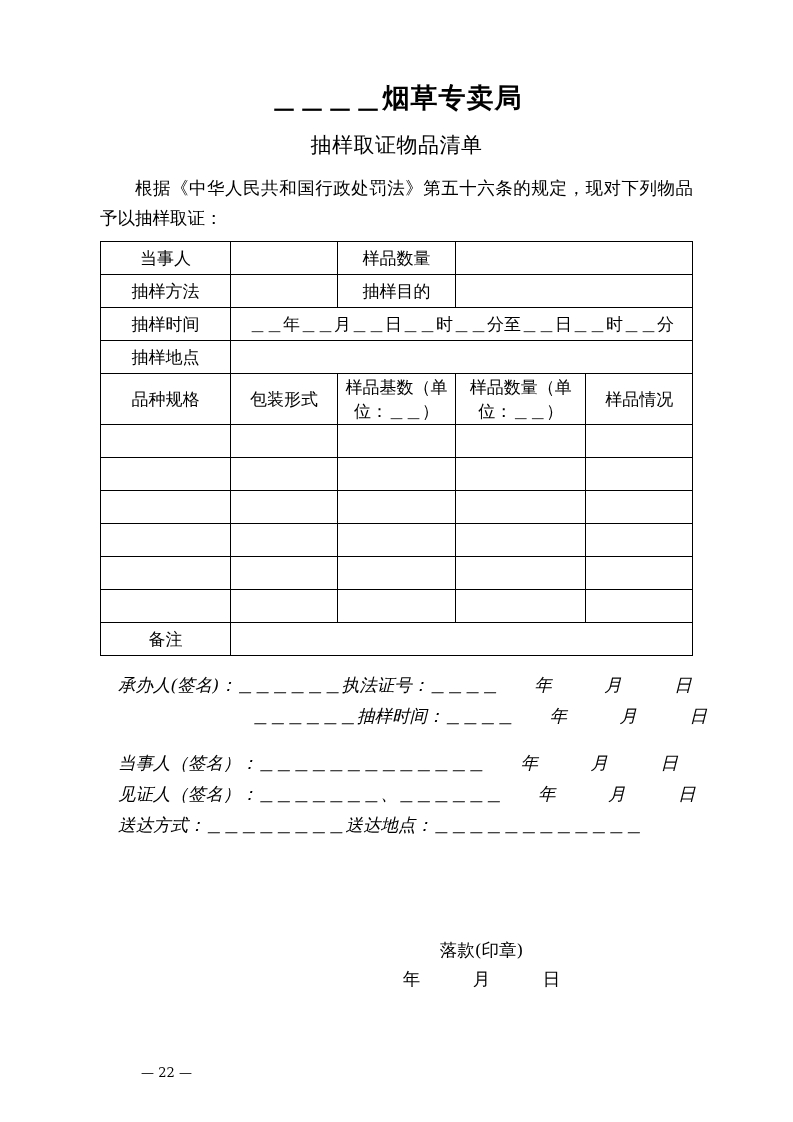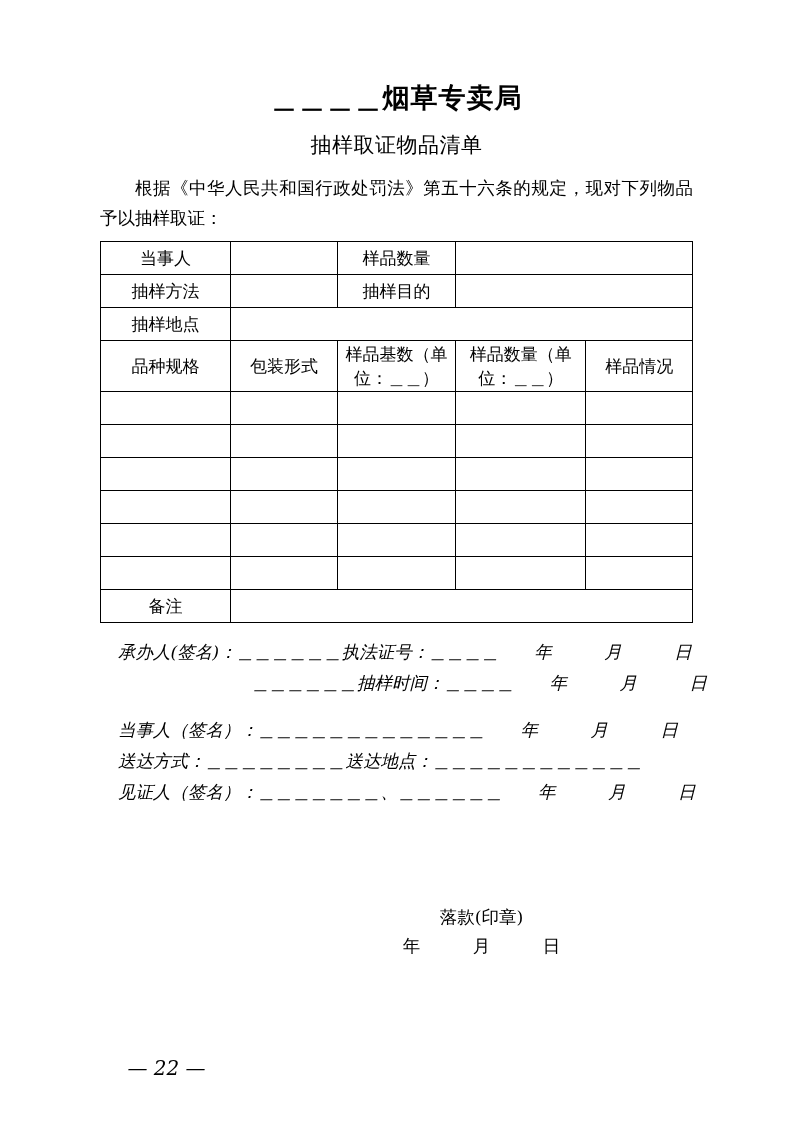--- a/index.html
+++ b/index.html
@@ -107,24 +107,23 @@
     font-size: 17.5px;
     padding-left: 170px;
     white-space: pre;
   }
   .page-number {
     position: absolute;
     left: 0;
     right: 0;
     bottom: 42px;
     text-align: center;
-    font-size: 20px;
+    font-size: 13px;
     padding-right: 460px;
     white-space: pre;
-    font-style: italic;
   }
 </style>
 </head>
 <body>
 
 <div class="page">
 
   <div class="doc-title">＿＿＿＿烟草专卖局</div>
 
   <div class="doc-subtitle">抽样取证物品清单</div>
@@ -146,20 +145,24 @@
         <td class="label">样品数量</td>
         <td colspan="2"></td>
       </tr>
       <tr>
         <td class="label">抽样方法</td>
         <td></td>
         <td class="label">抽样目的</td>
         <td colspan="2"></td>
       </tr>
       <tr>
+        <td class="label">抽样时间</td>
+        <td colspan="4">＿＿年＿＿月＿＿日＿＿时＿＿分至＿＿日＿＿时＿＿分</td>
+      </tr>
+      <tr>
         <td class="label">抽样地点</td>
         <td colspan="4"></td>
       </tr>
       <tr>
         <td class="tall hdrcell">品种规格</td>
         <td class="tall hdrcell">包装形式</td>
         <td class="tall hdrcell">样品基数（单位：＿＿）</td>
         <td class="tall hdrcell">样品数量（单位：＿＿）</td>
         <td class="tall hdrcell">样品情况</td>
       </tr>
@@ -210,22 +213,22 @@
         <td colspan="4"></td>
       </tr>
     </tbody>
   </table>
 
   <div class="sig-block">
     <div class="sig-line indent-1">承办人(签名)：＿＿＿＿＿＿执法证号：＿＿＿＿　　年　　　月　　　日</div>
     <div class="sig-line indent-2">＿＿＿＿＿＿抽样时间：＿＿＿＿　　年　　　月　　　日</div>
     <div class="gap-small"></div>
     <div class="sig-line indent-1">当事人（签名）：＿＿＿＿＿＿＿＿＿＿＿＿＿　　年　　　月　　　日</div>
+    <div class="sig-line indent-1">见证人（签名）：＿＿＿＿＿＿＿、＿＿＿＿＿＿　　年　　　月　　　日</div>
     <div class="sig-line indent-1">送达方式：＿＿＿＿＿＿＿＿送达地点：＿＿＿＿＿＿＿＿＿＿＿＿</div>
-    <div class="sig-line indent-1">见证人（签名）：＿＿＿＿＿＿＿、＿＿＿＿＿＿　　年　　　月　　　日</div>
   </div>
 
   <div class="footer-sign">落款(印章)</div>
   <div class="footer-date">年　　　月　　　日</div>
 
   <div class="page-number">— 22 —</div>
 
 </div>
 
 </body></html>

